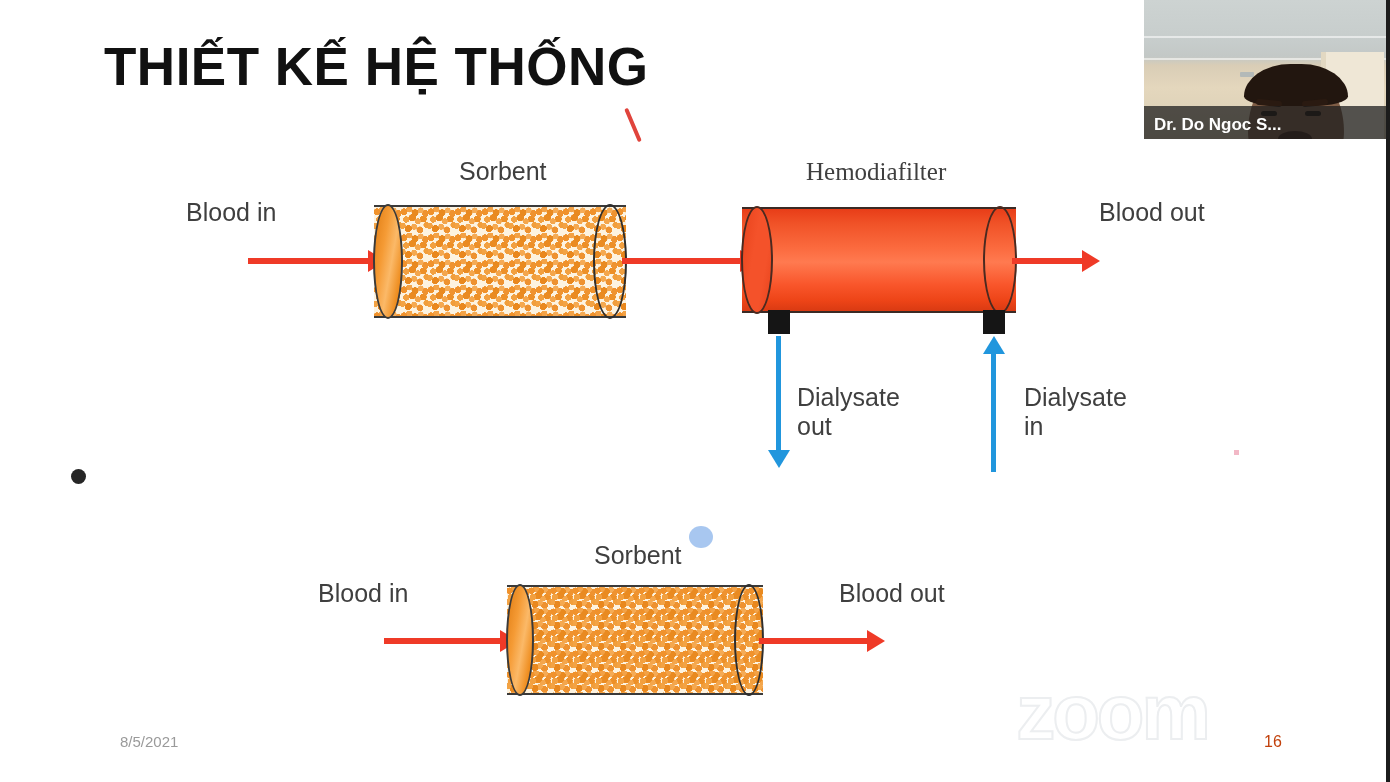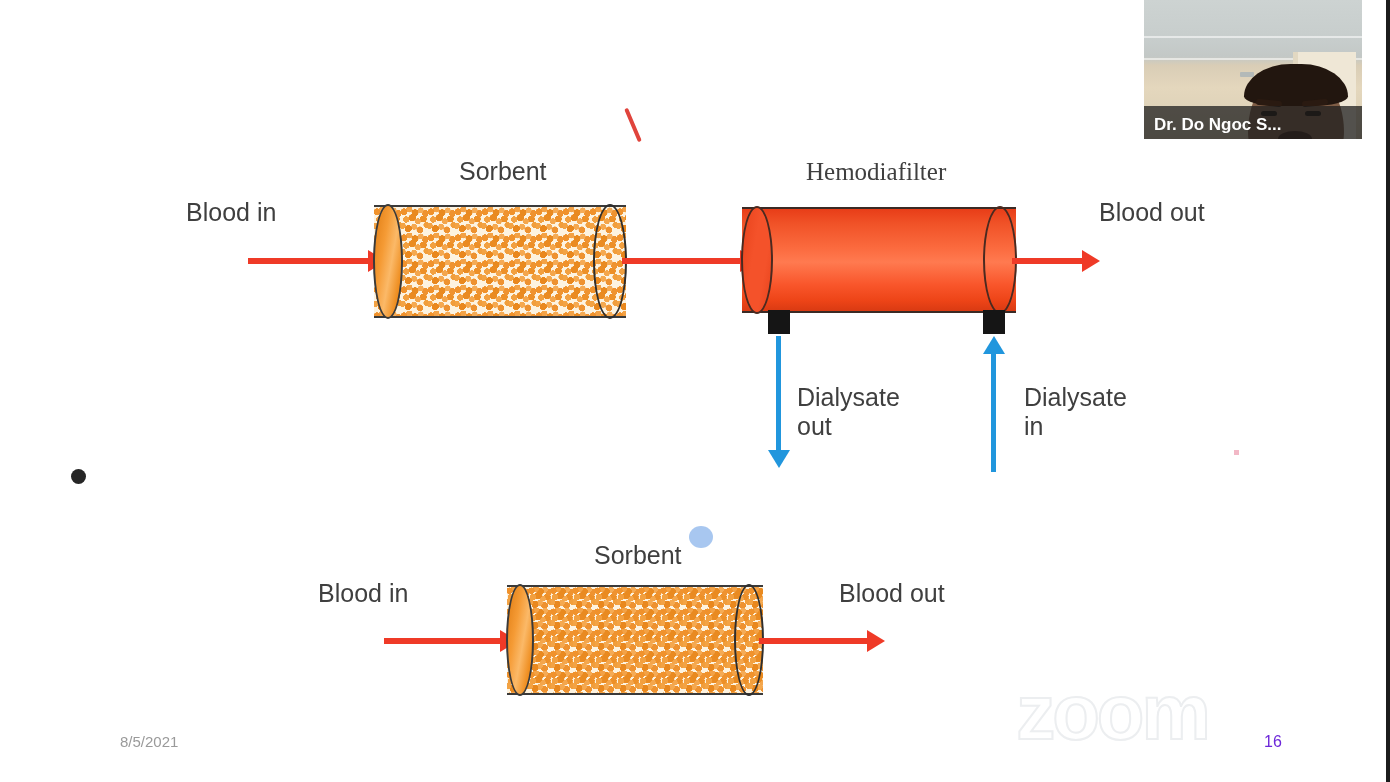--- a/index.html
+++ b/index.html
@@ -223,42 +223,42 @@
     left: 120px;
     top: 733px;
     font-size: 15px;
     color: #9a9a9a;
   }
   .footer-page {
     position: absolute;
     left: 1264px;
     top: 733px;
     font-size: 16px;
-    color: #6d28d9;
+    color: #c2410c;
   }
   .zoom-watermark {
     position: absolute;
     left: 1112px;
     top: 673px;
     font-size: 78px;
     font-weight: bold;
     letter-spacing: -3px;
     color: transparent;
     -webkit-text-stroke: 2px #eceef0;
     line-height: 78px;
     transform: translate(-50%, 0);
     white-space: nowrap;
   }
 
   
   .video-tile {
     position: absolute;
     left: 1144px;
     top: 0;
-    width: 218px;
+    width: 246px;
     height: 142px;
     overflow: hidden;
     background: #b9b3a6;
   }
   .vt-wall {
     position: absolute;
     left: 0; top: 0; width: 100%; height: 100%;
     background: linear-gradient(to bottom,
        #cdd3d2 0%, #c7cdcc 28%, #c3c8c6 40%,
        #d9cdb6 46%, #e4d7bd 62%, #ded2b8 80%, #d5c8ac 100%);
@@ -354,20 +354,21 @@
     left: 0; bottom: 0;
     width: 100%; height: 3px;
     background: #ffffff;
   }
 </style>
 </head>
 <body>
 
 <div id="slide">
 
+  <div class="slide-title">THIẾT KẾ HỆ THỐNG</div>
 
   <div class="ink-stroke" style="left:631px; top:107px;"></div>
 
   <div class="dlabel" style="left:186px; top:198px;">Blood in</div>
 
   <div class="dlabel" style="left:459px; top:157px;">Sorbent</div>
 
   <div class="dlabel" style="left:806px; top:157px;font-family:Liberation Serif, serif;">Hemodiafilter</div>
 
   <div class="dlabel" style="left:1099px; top:198px;">Blood out</div>

